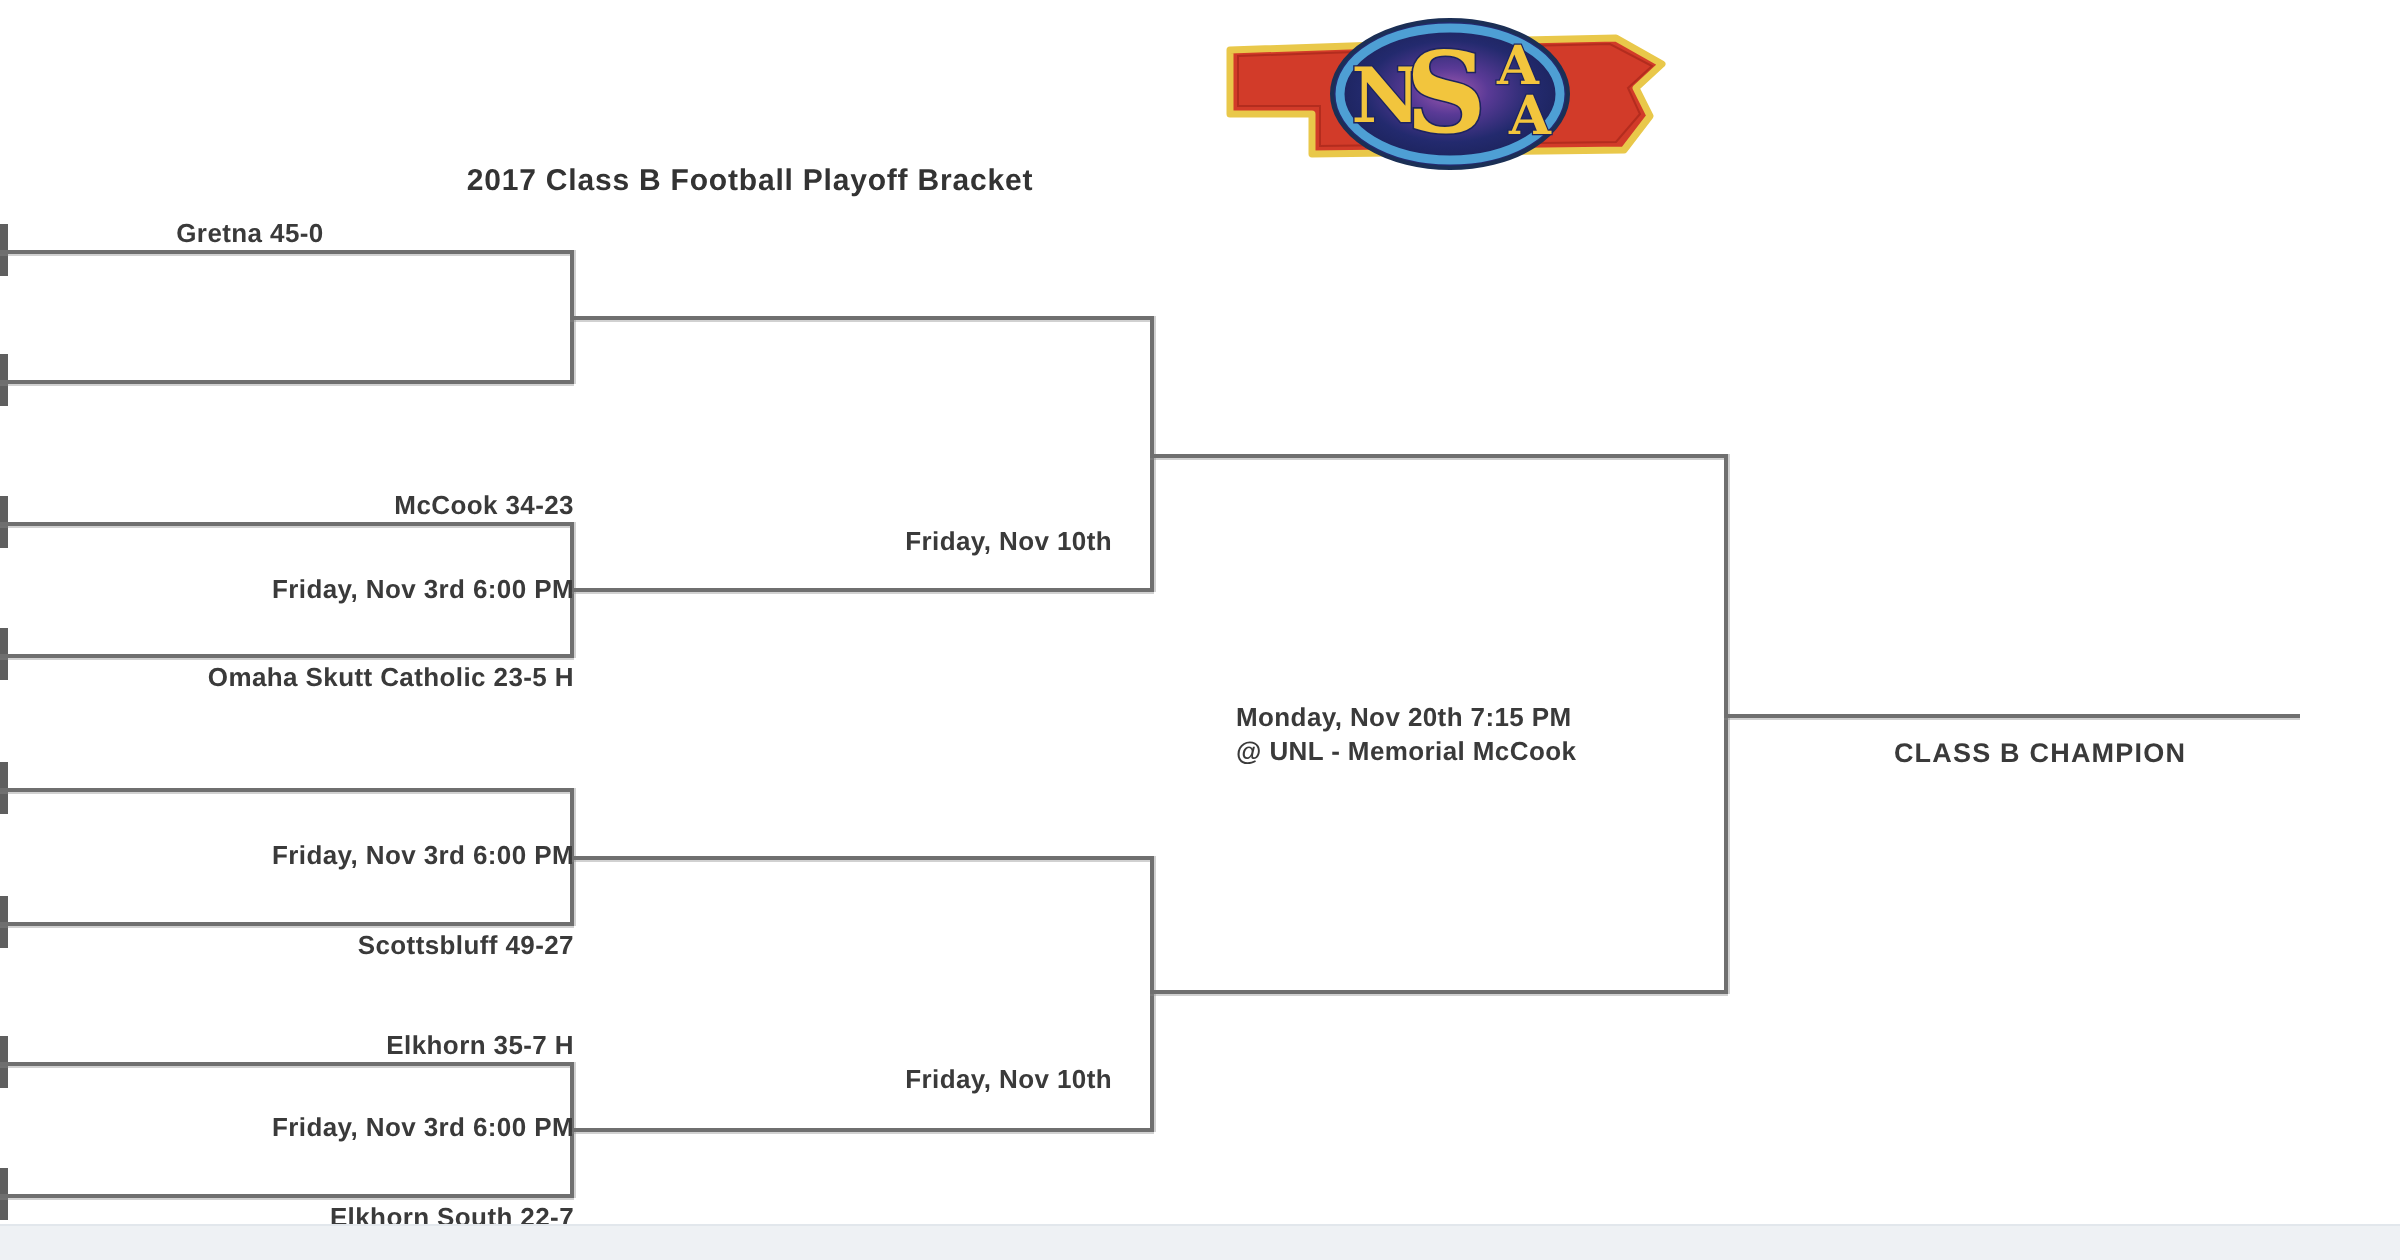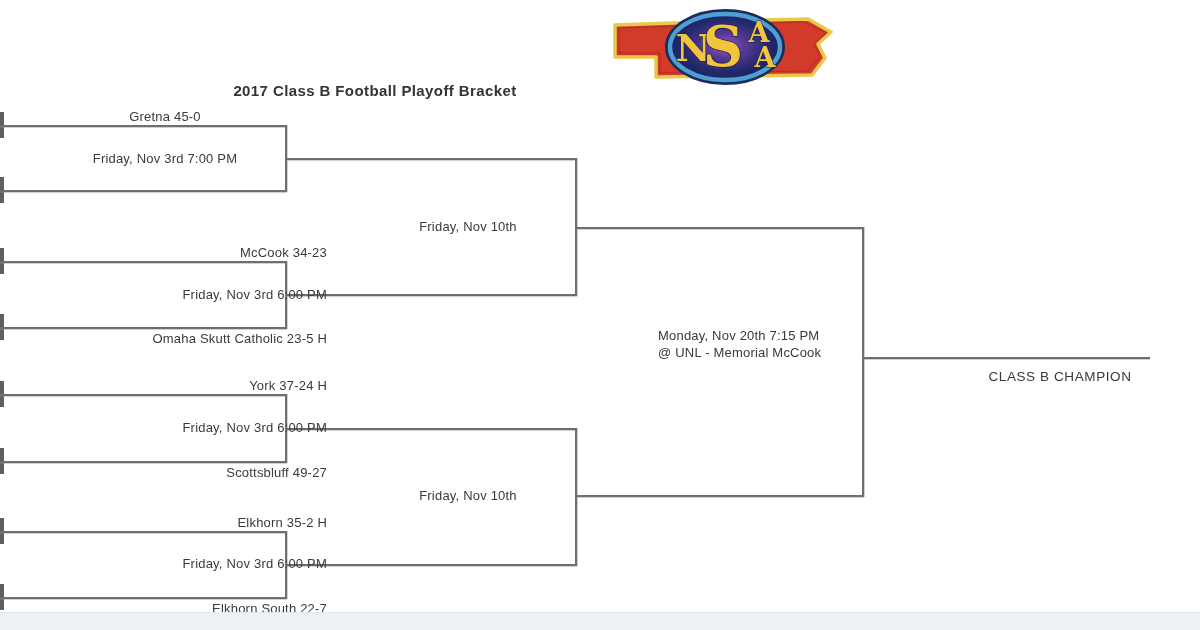--- a/index.html
+++ b/index.html
@@ -3,28 +3,28 @@
 <meta charset="utf-8">
 <style>
   html,body{margin:0;padding:0;background:#fff;}
   #stage{
     position:relative;width:1200px;height:630px;overflow:hidden;
     background:#ffffff;font-family:"Liberation Sans",sans-serif;
   }
   .hline{position:absolute;height:2px;background:#6f6f6f;box-shadow:0 1px 0 rgba(140,140,140,.4);}
   .vline{position:absolute;width:2px;background:#6f6f6f;box-shadow:1px 0 0 rgba(140,140,140,.4);}
   .tick{position:absolute;left:0;width:4px;height:26px;background:#5f5f5f;}
-  .txt{position:absolute;color:#3a3a3a;font-size:13px;font-weight:normal;letter-spacing:.2px;white-space:nowrap;padding-left:40px;}
+  .txt{position:absolute;color:#3a3a3a;font-size:13px;font-weight:bold;letter-spacing:.2px;white-space:nowrap;}
   .center{text-align:center;}
   .page-title{position:absolute;left:130px;top:82px;width:490px;text-align:center;
     font-size:15px;font-weight:bold;color:#333;letter-spacing:.4px;}
   .team,.gamedate{width:287px;left:0;text-align:right;}
   .g1w{width:250px;} 
-  .sf-label{left:300px;width:256px;text-align:center;}
-  .final-label{left:618px;top:327px;line-height:17px;text-align:left;}
+  .sf-label{left:300px;width:256px;text-align:right;margin-top:44px;}
+  .final-label{left:618px;top:350px;line-height:17px;text-align:left;}
   .champion-label{left:880px;top:369px;width:280px;text-align:center;font-size:13.5px;letter-spacing:.6px;}
   .footer-strip{position:absolute;left:0;bottom:0;width:1200px;height:17px;background:#eef1f4;
     border-top:1px solid #e2e7ec;}
   .logo{position:absolute;left:612px;top:5px;width:222px;height:84px;}
   .logo text{font-family:"DejaVu Serif","Liberation Serif",serif;font-weight:bold;}
 </style>
 </head>
 <body>
 
 <div id="stage">
@@ -53,49 +53,47 @@
 
   <div class="page-title">2017 Class B Football Playoff Bracket</div>
 
   <div class="tick" style="top:112px"></div>
   <div class="tick" style="top:177px"></div>
   <div class="hline" style="left:0;top:125px;width:287px"></div>
   <div class="hline" style="left:0;top:190px;width:287px"></div>
   <div class="vline" style="left:285px;top:125px;height:67px"></div>
   <div class="hline" style="left:285px;top:158px;width:292px"></div>
   <div class="txt center g1w" style="top:109px">Gretna 45-0</div>
-  <div class="txt center g1w" style="top:151px">Friday, Nov 3rd 7:00 PM</div>
 
   <div class="tick" style="top:248px"></div>
   <div class="tick" style="top:314px"></div>
   <div class="hline" style="left:0;top:261px;width:287px"></div>
   <div class="hline" style="left:0;top:327px;width:287px"></div>
   <div class="vline" style="left:285px;top:261px;height:68px"></div>
   <div class="hline" style="left:285px;top:294px;width:292px"></div>
   <div class="txt center team" style="top:245px">McCook 34-23</div>
   <div class="txt center team" style="top:287px">Friday, Nov 3rd 6:00 PM</div>
   <div class="txt center team" style="top:331px">Omaha Skutt Catholic 23-5 H</div>
 
   <div class="tick" style="top:381px"></div>
   <div class="tick" style="top:448px"></div>
   <div class="hline" style="left:0;top:394px;width:287px"></div>
   <div class="hline" style="left:0;top:461px;width:287px"></div>
   <div class="vline" style="left:285px;top:394px;height:69px"></div>
   <div class="hline" style="left:285px;top:428px;width:292px"></div>
-  <div class="txt center team" style="top:378px">York 37-24 H</div>
   <div class="txt center team" style="top:420px">Friday, Nov 3rd 6:00 PM</div>
   <div class="txt center team" style="top:465px">Scottsbluff 49-27</div>
 
   <div class="tick" style="top:518px"></div>
   <div class="tick" style="top:584px"></div>
   <div class="hline" style="left:0;top:531px;width:287px"></div>
   <div class="hline" style="left:0;top:597px;width:287px"></div>
   <div class="vline" style="left:285px;top:531px;height:68px"></div>
   <div class="hline" style="left:285px;top:564px;width:292px"></div>
-  <div class="txt center team" style="top:515px">Elkhorn 35-2 H</div>
+  <div class="txt center team" style="top:515px">Elkhorn 35-7 H</div>
   <div class="txt center team" style="top:556px">Friday, Nov 3rd 6:00 PM</div>
   <div class="txt center team" style="top:601px">Elkhorn South 22-7</div>
 
   <div class="vline" style="left:575px;top:158px;height:138px"></div>
   <div class="hline" style="left:575px;top:227px;width:289px"></div>
   <div class="txt sf-label" style="top:219px">Friday, Nov 10th</div>
 
   <div class="vline" style="left:575px;top:428px;height:138px"></div>
   <div class="hline" style="left:575px;top:495px;width:289px"></div>
   <div class="txt sf-label" style="top:488px">Friday, Nov 10th</div>

